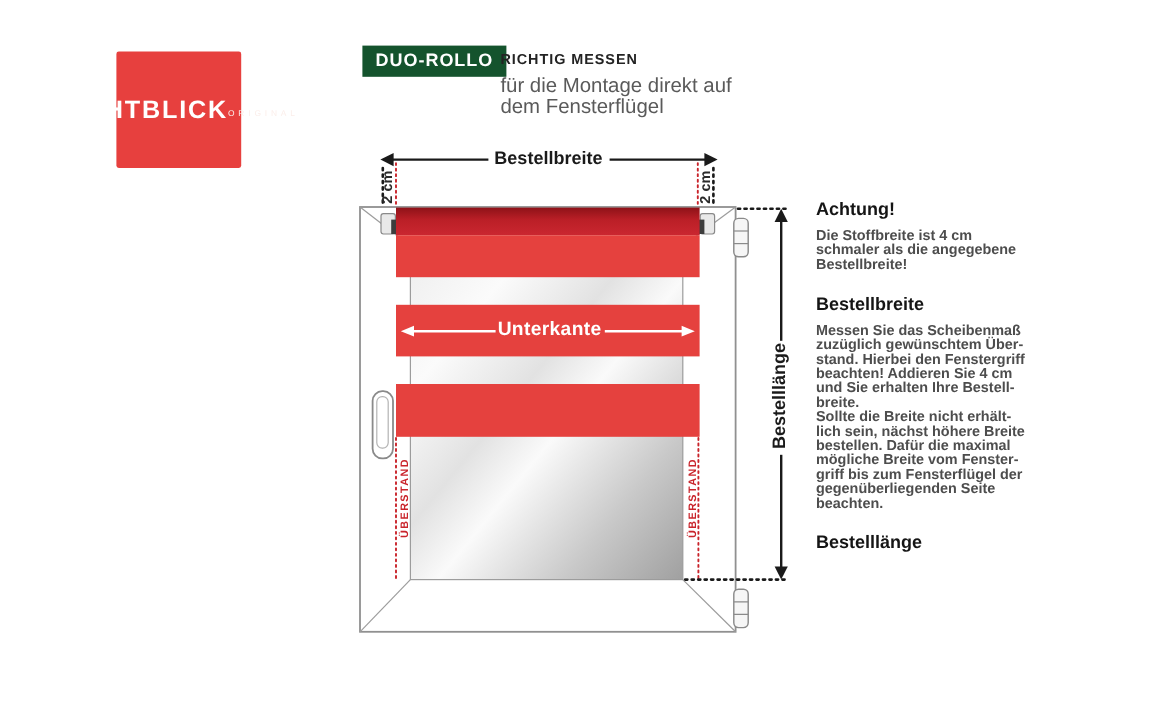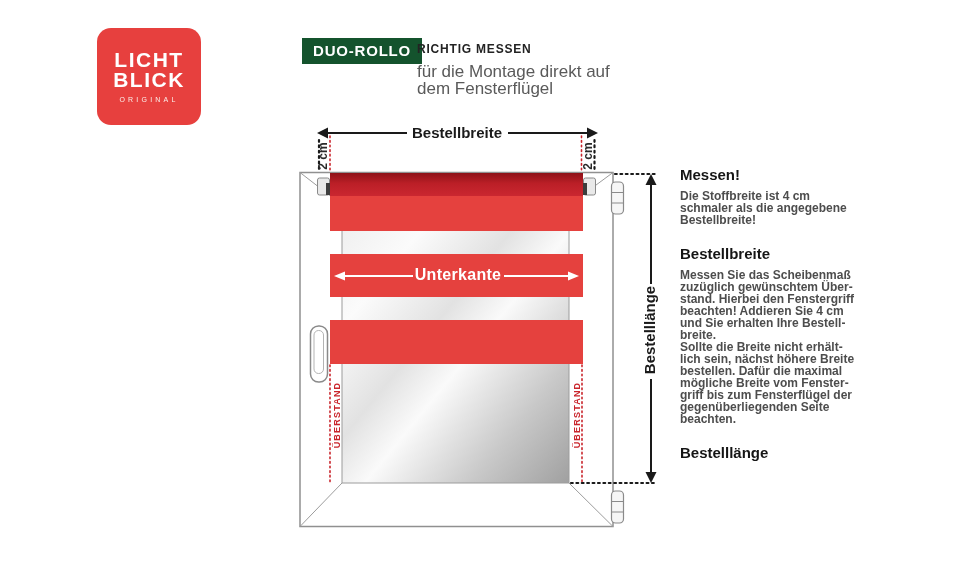--- a/index.html
+++ b/index.html
@@ -1,21 +1,21 @@
 <!DOCTYPE html>
 <html><head>
 <meta charset="utf-8">
 <style>
   html,body{margin:0;padding:0;}
   body{width:960px;height:587px;background:#ffffff;font-family:"Liberation Sans",sans-serif;position:relative;overflow:hidden;}
   .page{position:absolute;inset:0;}
 
   
-  .logo{position:absolute;left:97px;top:28px;width:104px;height:97px;background:#e7403e;border-radius:14px;
-        display:flex;flex-direction:column;align-items:center;justify-content:center;color:#fff;}
+  .logo{position:absolute;left:97px;top:43px;width:104px;height:97px;background:#e7403e;border-radius:2px;
+        display:flex;align-items:center;justify-content:center;color:#fff;}
   .logo-line{font-size:21px;font-weight:bold;line-height:19.5px;letter-spacing:1.5px;}
   .logo-sub{font-size:7px;letter-spacing:3.2px;margin-top:7px;color:#fbeeea;}
 
   .badge{position:absolute;left:302px;top:38px;height:26px;line-height:26px;padding:0 11px;background:#14532d;
          color:#fff;font-size:15px;font-weight:bold;letter-spacing:0.8px;}
   .title{position:absolute;left:417px;top:42px;font-size:12px;font-weight:bold;color:#232323;letter-spacing:0.8px;}
   .subtitle{position:absolute;left:417px;top:64px;font-size:17px;line-height:16.5px;color:#5a5a5a;white-space:pre-line;}
 
   
   .diagram{position:absolute;left:0;top:0;width:960px;height:587px;}
@@ -140,21 +140,21 @@
   <div class="dlabel lbl-bestellbreite">Bestellbreite</div>
   <div class="vlabel lbl-2cm-left">2 cm</div>
   <div class="vlabel lbl-2cm-right">2 cm</div>
   <div class="dlabel lbl-stoffbreite">Unterkante</div>
   <div class="vlabel lbl-ueberstand-left">ÜBERSTAND</div>
   <div class="vlabel lbl-ueberstand-right">ÜBERSTAND</div>
   <div class="vlabel lbl-bestelllaenge">Bestelllänge</div>
 
   <div class="info">
     <section>
-      <h3>Messen!</h3>
+      <h3>Achtung!</h3>
       <p>Die Stoffbreite ist 4 cm
 schmaler als die angegebene
 Bestellbreite!</p>
     </section>
     <section>
       <h3>Bestellbreite</h3>
       <p>Messen Sie das Scheibenmaß
 zuzüglich gewünschtem Über-
 stand. Hierbei den Fenstergriff
 beachten! Addieren Sie 4 cm

